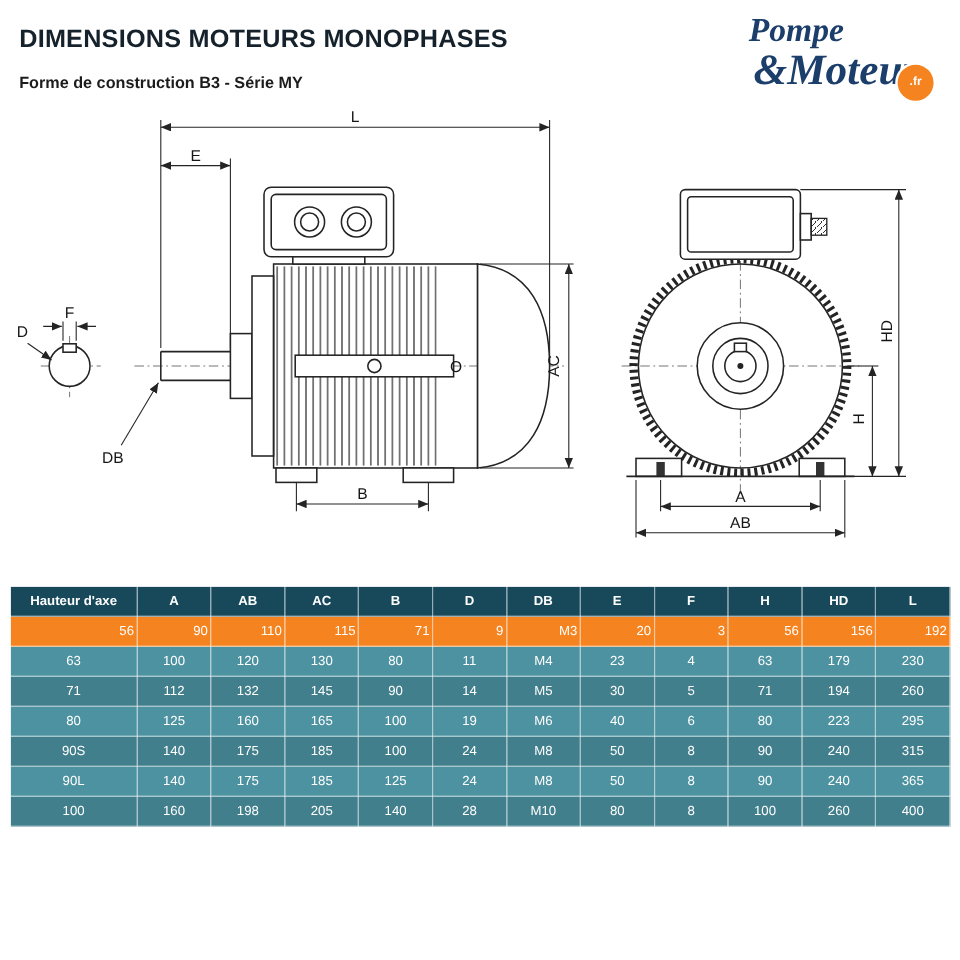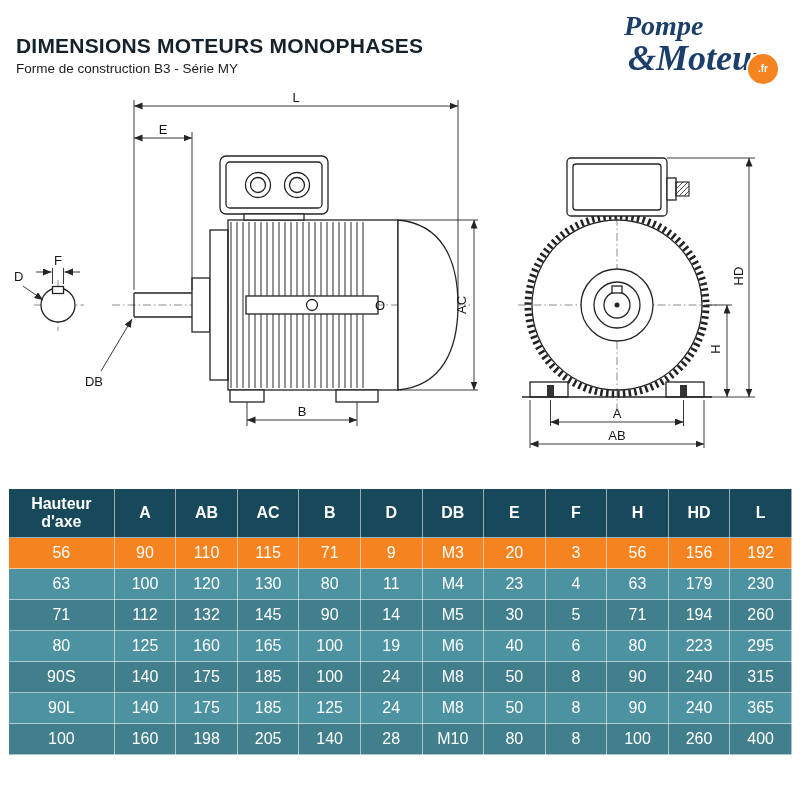--- a/index.html
+++ b/index.html
@@ -2,46 +2,46 @@
 <html style="--header-bg: #17495B; --row-highlight: #F5831F; --row-teal-a: #4D92A0; --row-teal-b: #427F8C; --logo-navy: #1C3E6B; --badge-orange: #F5831F;"><head>
 <meta charset="utf-8">
 <style>
   html,body{margin:0;padding:0;}
   body{
     width:800px;height:800px;background:#fff;position:relative;overflow:hidden;
     font-family:"Liberation Sans",sans-serif;color:#161616;
   }
   .header{display:flex;justify-content:space-between;align-items:flex-end;padding:12px 16px 0 16px;}
   .titles h1{margin:0;font-size:21px;font-weight:bold;color:#15222c;letter-spacing:.2px;}
-  .titles .subtitle{font-size:13.5px;color:#1c1c1c;margin-top:3px;}
+  .titles .subtitle{font-size:13.5px;color:#1c1c1c;margin-top:16px;font-weight:bold;}
   .logo{position:relative;width:160px;height:64px;color:var(--logo-navy);
         font-family:"Liberation Serif",serif;font-weight:bold;font-style:italic;line-height:1.0;margin-left:24px;}
   .logo-line1{font-size:28px;}
   .logo-line2{font-size:36px;margin-left:4px;}
   .logo-badge{position:absolute;right:6px;bottom:-8px;width:30px;height:30px;border-radius:50%;
       background:var(--badge-orange);color:#fff;font-family:"Liberation Sans",sans-serif;
       font-size:10px;font-weight:bold;font-style:normal;display:flex;align-items:center;justify-content:center;
       box-shadow:0 0 0 2px #fff;}
   .drawings{position:relative;height:372px;margin-top:14px;}
   .drawings svg{position:absolute;top:0;}
   #svg-side{left:6px;}
   #svg-front{left:510px;}
   
   .ol{fill:none;stroke:#242424;stroke-width:1.3;}
   .wf{fill:#fff;stroke:#242424;stroke-width:1.3;}
   .dim{stroke:#242424;stroke-width:0.9;fill:none;}
   .cl{stroke:#5a5a5a;stroke-width:0.7;stroke-dasharray:8 3 1.5 3;fill:none;}
   svg text{font-family:"Liberation Sans",sans-serif;font-size:13px;fill:#161616;}
   
   .dims-table{width:784px;margin:26px 8px 0 8px;border-collapse:collapse;table-layout:fixed;
-      font-size:16px;color:#fff;text-align:center;}
+      font-size:11px;color:#fff;text-align:center;}
   .dims-table col.c0{width:13.5%;}
   .dims-table th,.dims-table td{border:1px solid rgba(255,255,255,.55);padding:6px 2px;}
   .dims-table thead th{background:var(--header-bg);font-weight:bold;}
-  .row-highlight td{background:var(--row-highlight);}
+  .row-highlight td{background:var(--row-highlight);text-align:right;}
   .row-teal-a td{background:var(--row-teal-a);}
   .row-teal-b td{background:var(--row-teal-b);}
 </style>
 </head>
 <body>
 
 <div class="header">
   <div class="titles">
     <h1>DIMENSIONS MOTEURS MONOPHASES</h1>
     <div class="subtitle">Forme de construction B3 - Série MY</div>

